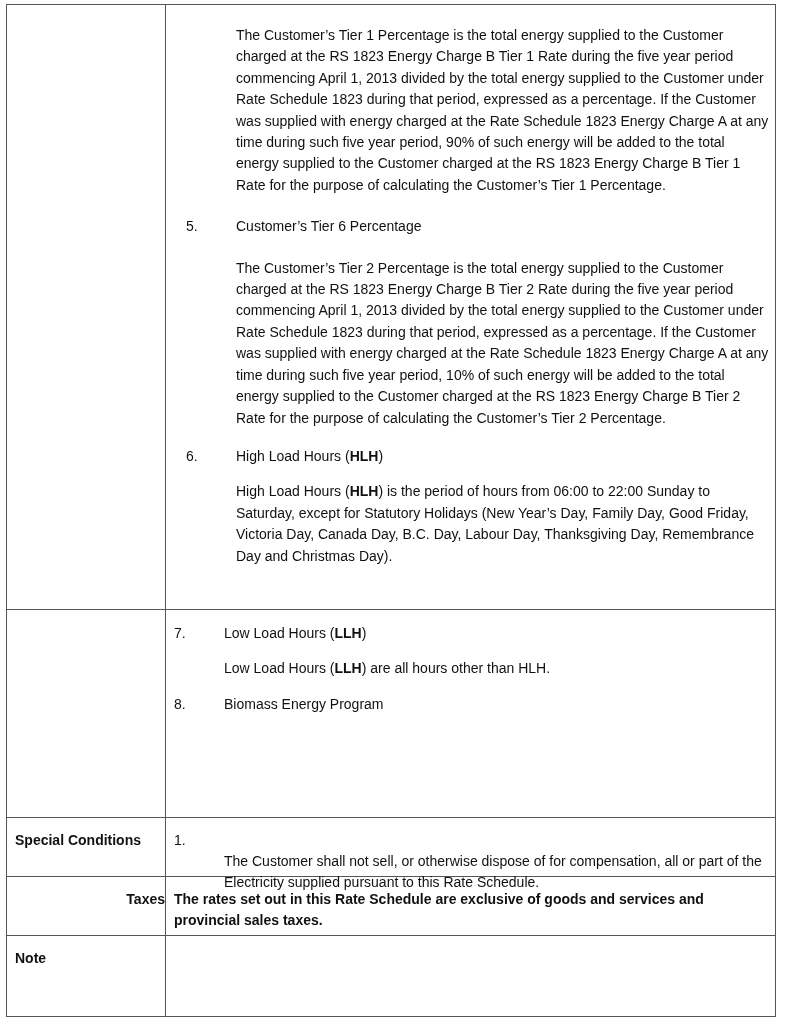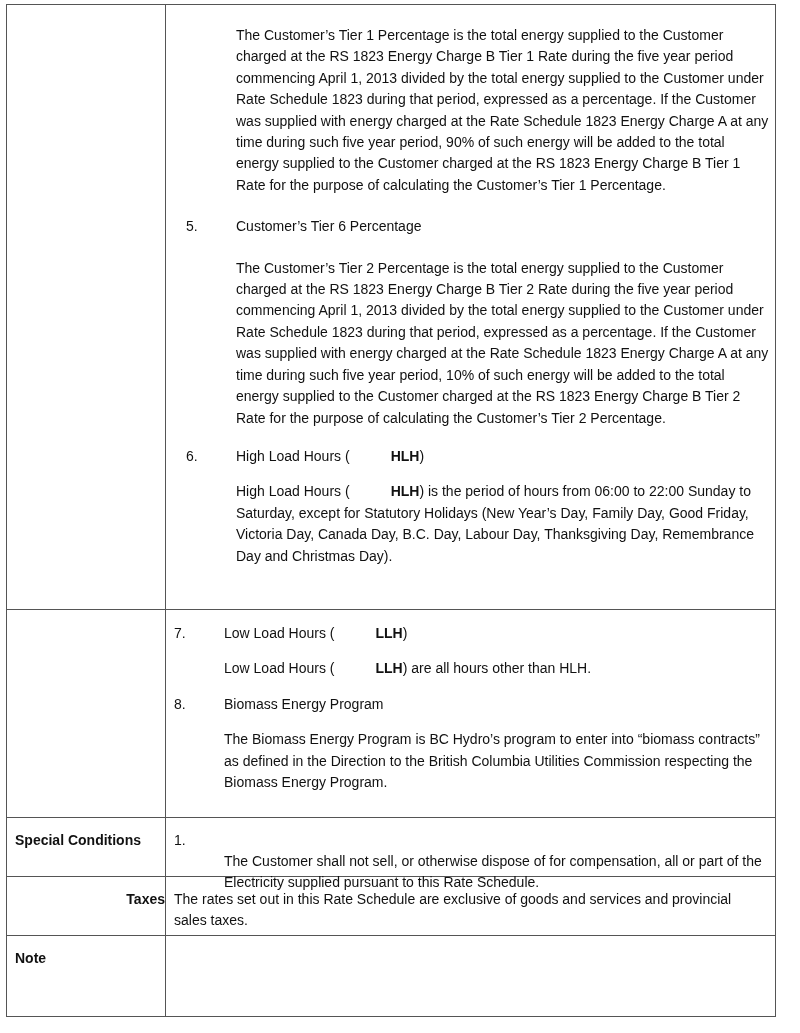--- a/index.html
+++ b/index.html
@@ -8,21 +8,21 @@
   .tbl { position: absolute; left: 6px; top: 4px; width: 768px; border: 1.5px solid #555; border-collapse: collapse; }
   .row { display: flex; border-top: 1.5px solid #555; }
   .row.first { border-top: none; }
   .label { width: 159px; border-right: 1.5px solid #555; padding: 0 0 0 8px; box-sizing: border-box;
            font-weight: bold; }
   .content { flex: 1; box-sizing: border-box; }
   .p { line-height: 21.4px; margin: 0; }
   .item-head { display: flex; }
   .num { width: 50px; padding-left: 8px; flex-shrink: 0; }
   .indent { padding-left: 58px; padding-right: 6px; }
-  b { font-weight: bold; margin-left: 41px; }
+  b { font-weight: bold; }
   .simple { padding: 0 8px; line-height: 21.4px; }
 </style>
 </head>
 <body>
 
 <div class="tbl">
 
   <div class="row first" style="height:604px;gap:12px;">
     <div class="label"></div>
     <div class="content">
@@ -48,36 +48,35 @@
       <div class="item-head" style="margin-top:13px;">
         <span class="num p">7.</span>
         <span class="p"><span>Low Load Hours (</span><b>LLH</b><span>)</span></span>
       </div>
       <p class="p indent" style="margin-top:14px;"><span>Low Load Hours (</span><b>LLH</b><span>) are all hours other than HLH.</span></p>
 
       <div class="item-head" style="margin-top:14px;">
         <span class="num p">8.</span>
         <span class="p">Biomass Energy Program</span>
       </div>
-      <p class="p indent" style="margin-top:14px;">The Biomass Energy Program is BC Hydro’s program to enter into “biomass contracts” as defined in the Direction to the British Columbia Utilities Commission respecting the Biomass Energy Program.</p>
     </div>
   </div>
 
   <div class="row" style="height:58px;">
     <div class="label p" style="padding-top:12px;">Special Conditions</div>
     <div class="content" style="padding-top:12px;">
       <div class="item-head">
         <span class="num p">1.</span>
         <span class="p" style="padding-right:6px;margin-top:21px;">The Customer shall not sell, or otherwise dispose of for compensation, all or part of the Electricity supplied pursuant to this Rate Schedule.</span>
       </div>
     </div>
   </div>
 
   <div class="row" style="height:58px;">
     <div class="label p" style="padding-top:12px;text-align:right;">Taxes</div>
-    <div class="content simple" style="padding-top:12px;">The rates set out in this Rate Schedule are exclusive of goods and services and provincial sales taxes.</div>
+    <div class="content simple" style="padding-top:12px;font-weight:bold;">The rates set out in this Rate Schedule are exclusive of goods and services and provincial sales taxes.</div>
   </div>
 
   <div class="row" style="height:80px;">
     <div class="label p" style="padding-top:12px;">Note</div>
   </div>
 
 </div>
 
 </body></html>

